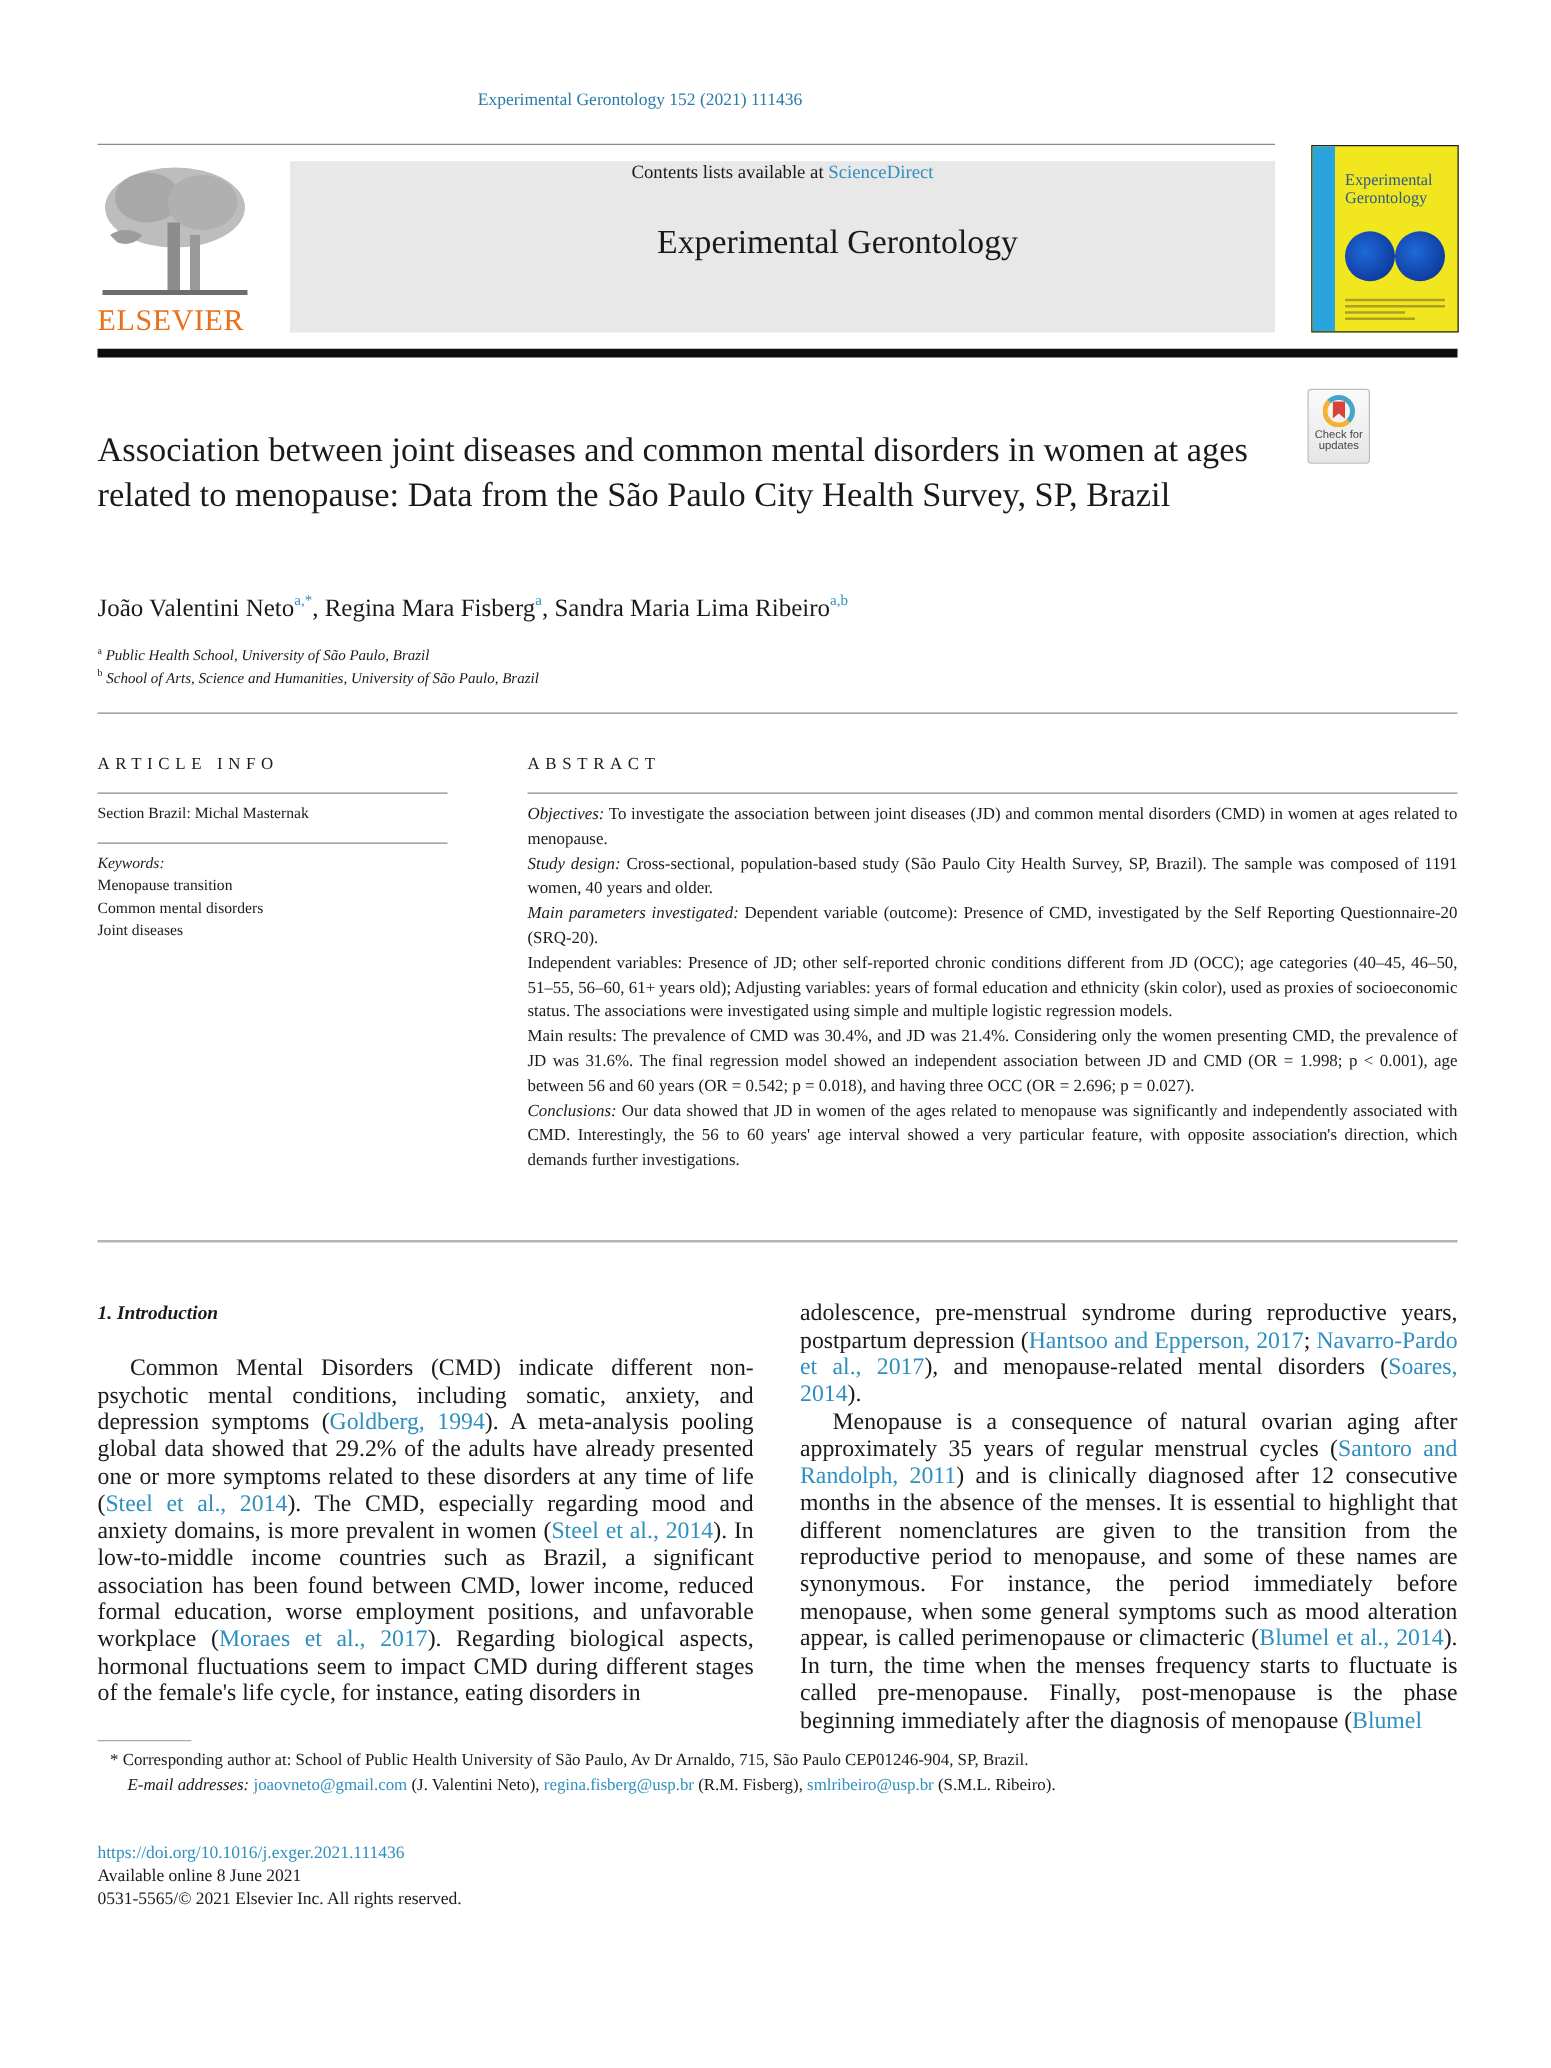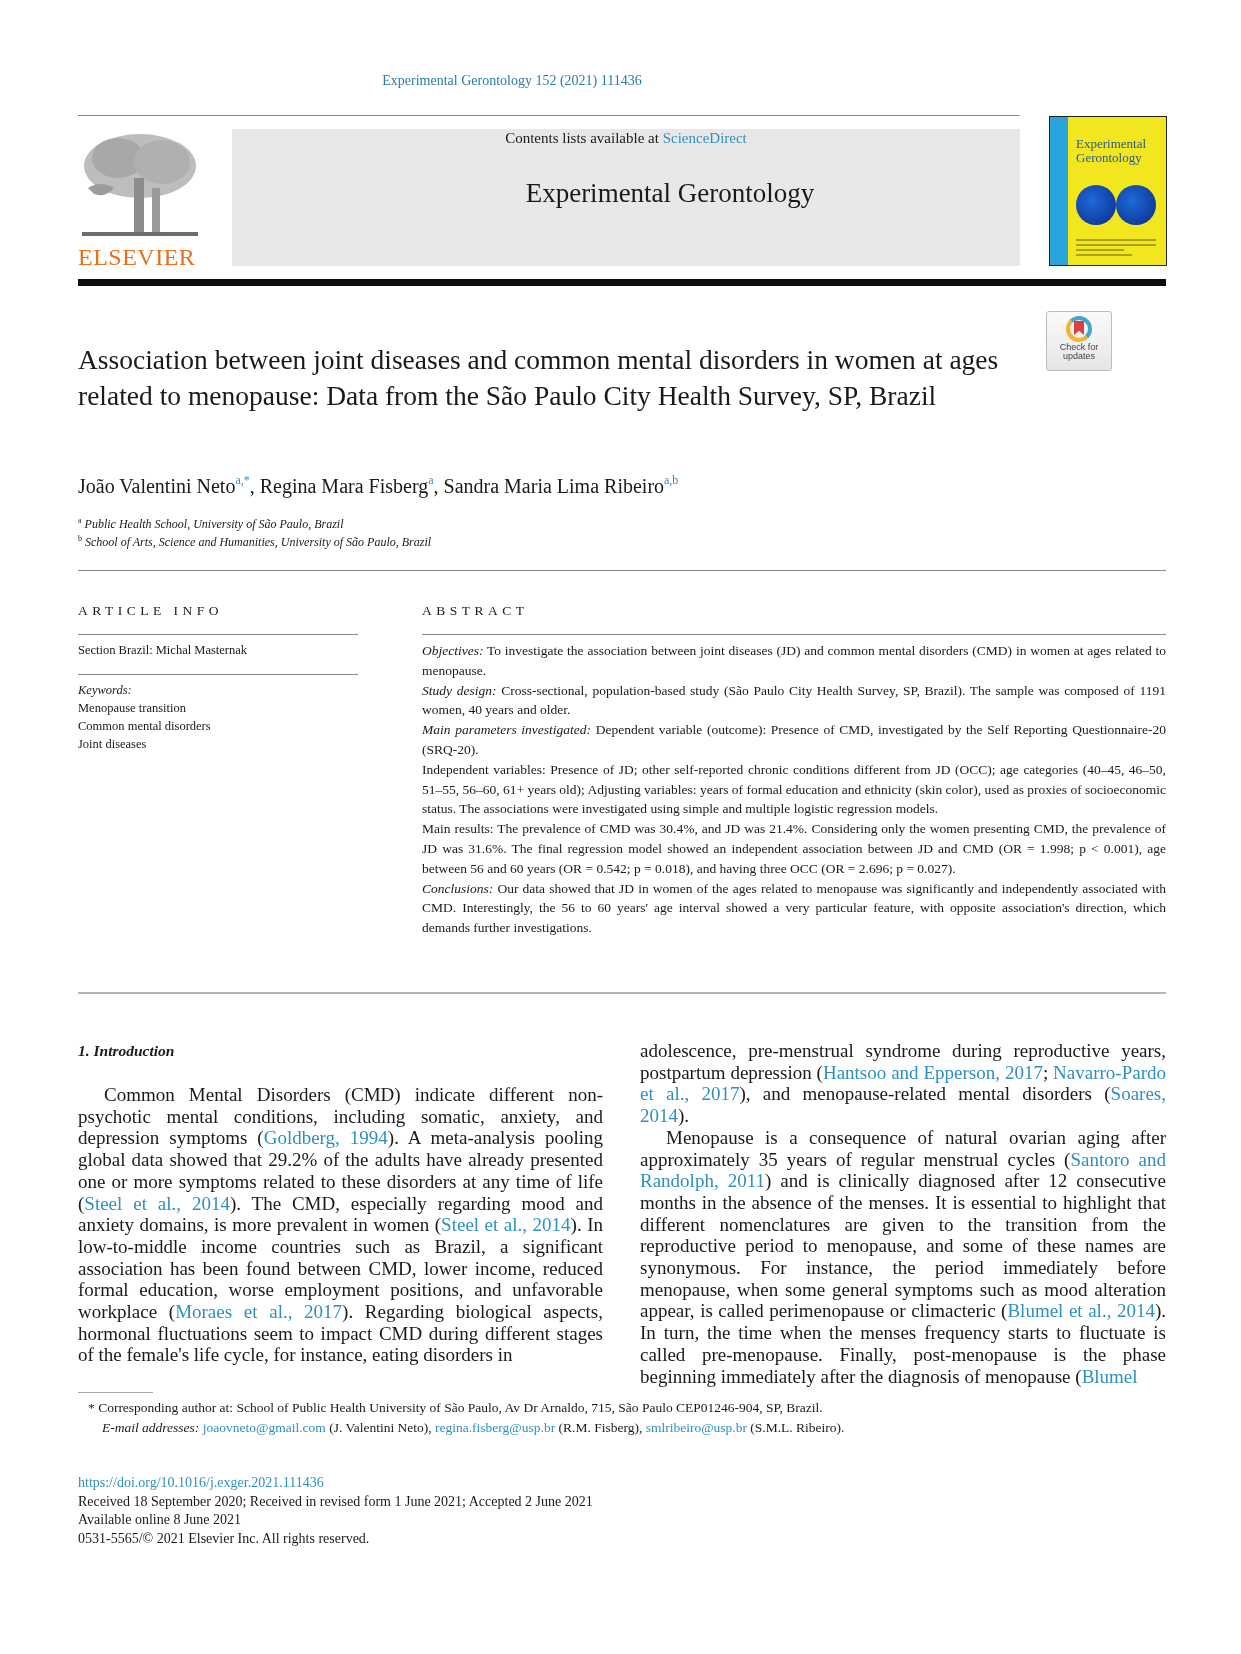--- a/index.html
+++ b/index.html
@@ -23,21 +23,21 @@
 
   .cover { position: absolute; top: 116px; left: 1049px; width: 118px; height: 150px; background: #f2e61f; border: 1px solid #222; overflow: hidden; }
   .cover-strip { position: absolute; left: 0; top: 0; width: 18px; height: 100%; background: #29a4dc; }
   .cover-title { position: absolute; left: 26px; top: 20px; font-size: 13px; line-height: 14px; color: #2c5b8a; }
   .cover-circle { position: absolute; top: 68px; width: 40px; height: 40px; border-radius: 50%; background: radial-gradient(circle at 40% 40%, #1e6ad8, #0a2a8a); }
   .cover-lines { position: absolute; left: 26px; top: 122px; width: 80px; }
   .cover-lines div { height: 2px; background: #7a7320; margin-bottom: 3px; opacity: .6; }
 
   .rule-thick { position: absolute; top: 279px; left: 78px; width: 1088px; height: 7px; background: #0d0d0d; }
 
-  .check-updates { position: absolute; top: 311px; left: 1046px; width: 66px; height: 60px; border: 1px solid #bdbdbd; border-radius: 3px; background: linear-gradient(#fafafa, #e6e6e6); text-align: center; }
+  .check-updates { position: absolute; top: 311px; left: 1046px; width: 50px; height: 60px; border: 1px solid #bdbdbd; border-radius: 3px; background: linear-gradient(#fafafa, #e6e6e6); text-align: center; }
   .check-updates .ring { width: 26px; height: 26px; margin: 4px auto 0; border-radius: 50%; border: 4px solid #f2b233; border-top-color:#45a6c9; border-right-color:#45a6c9; position: relative; }
   .check-updates .ribbon { position: absolute; left: 4px; top: 1px; width: 10px; height: 14px; background: #d8423a; clip-path: polygon(0 0,100% 0,100% 100%,50% 70%,0 100%); }
   .check-updates .txt { font-family: "Liberation Sans", sans-serif; font-size: 9px; line-height: 9px; color: #444; margin-top: 1px; }
 
   .article-title { position: absolute; top: 342px; left: 78px; width: 950px; font-size: 27.5px; line-height: 36px; color: #1a1a1a; }
   .authors { position: absolute; top: 473px; left: 78px; font-size: 20px; color: #1a1a1a; }
   .authors sup { font-size: 12px; color: #2f8fbf; vertical-align: 9px; }
   .affil { position: absolute; left: 78px; font-size: 12px; font-style: italic; }
   .affil sup { font-style: normal; font-size: 8px; vertical-align: 5px; margin-right: 3px; }
   .affil-a { top: 516px; }
@@ -180,16 +180,15 @@
 
 <div class="fn-rule"></div>
 <div class="footnote fn-1">* Corresponding author at: School of Public Health University of São Paulo, Av Dr Arnaldo, 715, São Paulo CEP01246-904, SP, Brazil.</div>
 <div class="footnote fn-2">
   <em>E-mail addresses:</em>
   <a class="link">joaovneto@gmail.com</a><span> (J. Valentini Neto), </span><a class="link">regina.fisberg@usp.br</a><span> (R.M. Fisberg), </span><a class="link">smlribeiro@usp.br</a><span> (S.M.L. Ribeiro).</span>
 </div>
 
 <div class="pubinfo">
   <div><a class="link">https://doi.org/10.1016/j.exger.2021.111436</a></div>
-  <div>Received 18 September 2020; Received in revised form 1 June 2021; Accepted 2 June 2021</div>
   <div>Available online 8 June 2021</div>
   <div>0531-5565/© 2021 Elsevier Inc. All rights reserved.</div>
 </div>
 
 </body></html>

